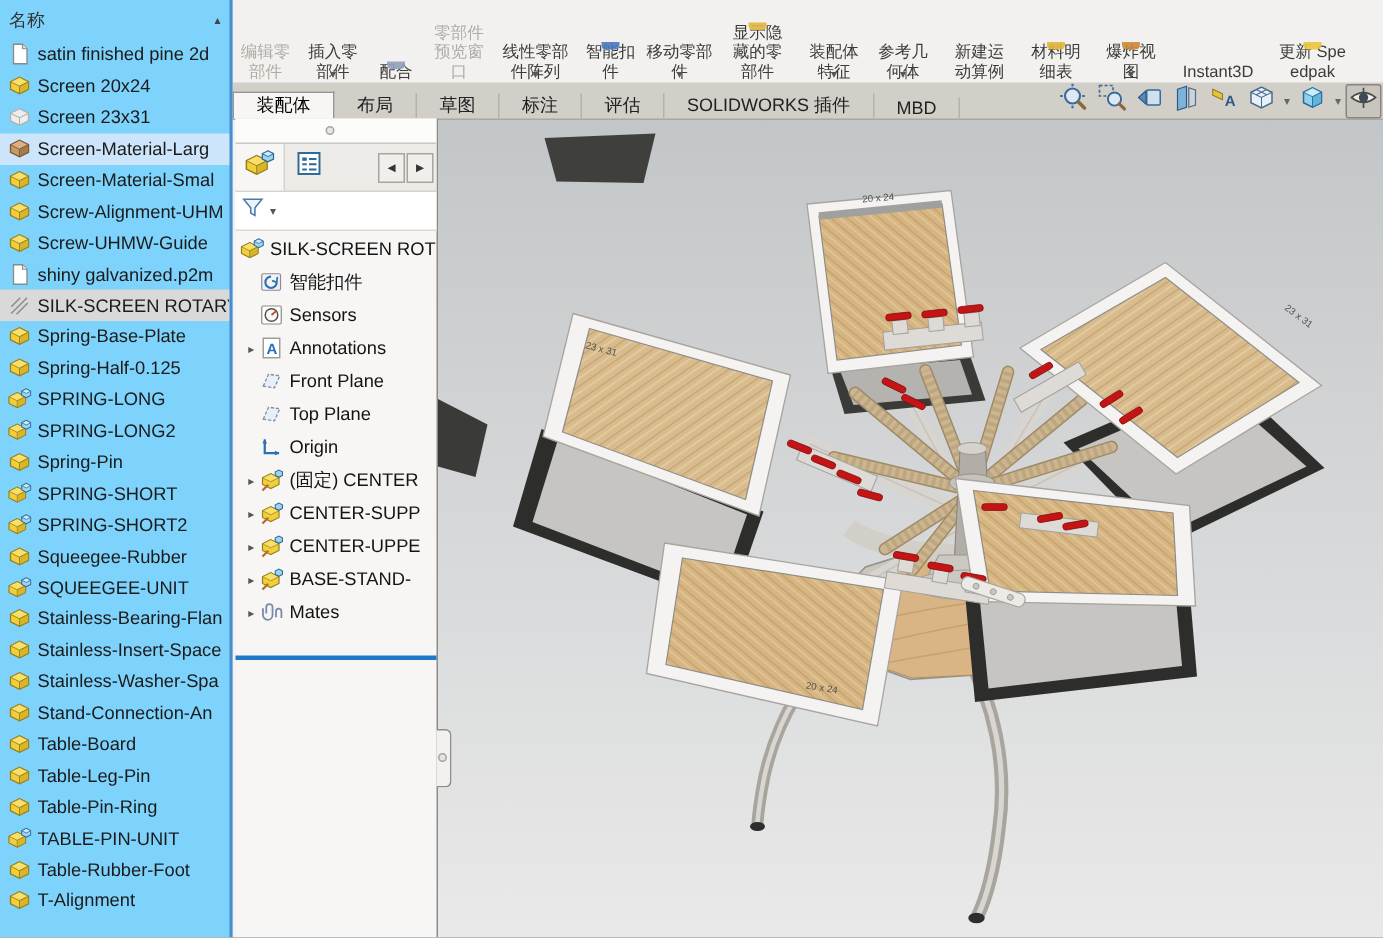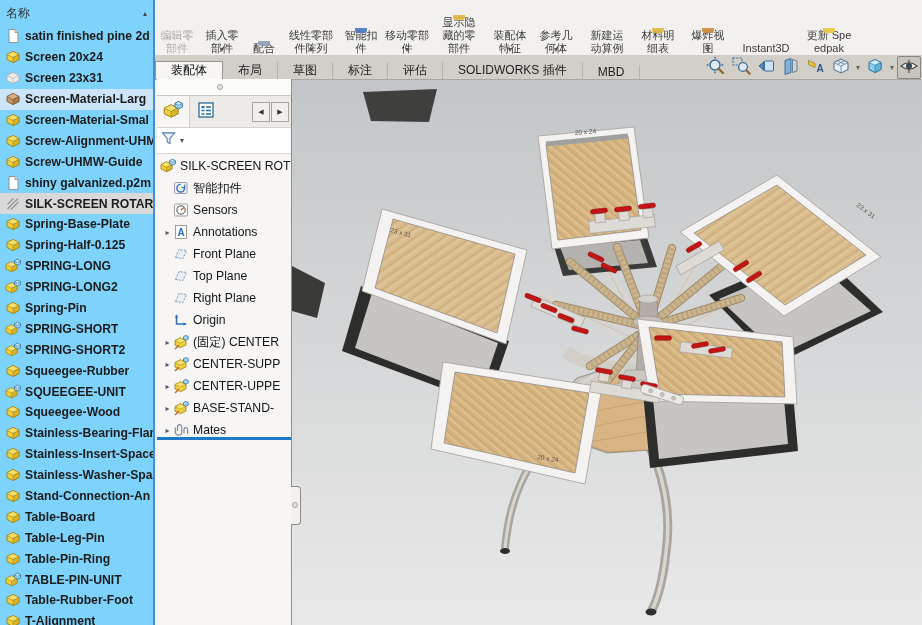--- a/index.html
+++ b/index.html
@@ -9,21 +9,21 @@
   .filepanel{position:absolute;left:0;top:0;width:155px;height:625px;background:#7dd3fc;
              border-right:2px solid #4a8cd0;box-sizing:border-box;overflow:hidden;z-index:30;}
   .fp-header{height:26px;display:flex;align-items:center;padding:0 6px;font-size:12px;color:#333;}
   .fp-sort{margin-left:auto;font-size:8px;color:#444;}
   .fp-row{height:20.9px;display:flex;align-items:center;padding-left:5px;font-size:12.2px;
           color:#1b1b1b;white-space:nowrap;overflow:hidden;cursor:default;}
   .fp-row.hover{background:#cce5fa;}
   .fp-row.selected{background:#d9d9d9;}
   .fp-ic{width:16px;height:16px;flex:0 0 16px;margin-right:4px;display:inline-block;}
   .fp-ic svg{width:16px;height:16px;display:block;}
-  .fp-lb{overflow:hidden;text-overflow:clip;font-weight:bold;}
+  .fp-lb{overflow:hidden;text-overflow:clip;}
   
   .ribbon{position:absolute;left:155px;top:0;width:767px;height:55px;background:#f2f1ef;
           display:flex;align-items:flex-end;overflow:hidden;}
   .rb-btn{position:relative;display:flex;flex-direction:column;align-items:center;
           padding:1px 2px 0 2px;box-sizing:border-box;cursor:default;}
   .rb-lb{font-size:11px;line-height:1.18;text-align:center;color:#3b3b39;word-break:break-all;}
   .rb-btn.disabled .rb-lb{color:#b0aca4;}
   .rb-caret{position:absolute;bottom:1px;left:50%;transform:translateX(-50%);
             font-size:8px;color:#555;line-height:1;}
   .rb-frag{position:absolute;top:0;left:50%;transform:translateX(-50%);width:12px;height:5px;
@@ -85,20 +85,23 @@
         <span class="rb-lb">编辑零部件</span>
       </div>
       <div class="rb-btn " style="width:46px">
         <span class="rb-lb">插入零部件</span>
         <span class="rb-caret">▾</span>
       </div>
       <div class="rb-btn " style="width:38px">
         <span class="rb-frag" style="background:#8fa0b8"></span>
         <span class="rb-lb">配合</span>
       </div>
+      <div class="rb-btn disabled" style="width:46px">
+        <span class="rb-lb">零部件预览窗口</span>
+      </div>
       <div class="rb-btn " style="width:56px">
         <span class="rb-lb">线性零部件阵列</span>
         <span class="rb-caret">▾</span>
       </div>
       <div class="rb-btn " style="width:44px">
         <span class="rb-frag" style="background:#4a78c2"></span>
         <span class="rb-lb">智能扣件</span>
       </div>
       <div class="rb-btn " style="width:48px">
         <span class="rb-lb">移动零部件</span>
@@ -501,29 +504,20 @@
             <svg viewBox="0 0 16 16">
               <polygon points="2.5,11.5 6,3.5 13.5,4.5 10,12.5" fill="#dfe9f2" fill-opacity=".55" stroke="#7a93ad" stroke-width=".9" stroke-dasharray="2.2 1.2"></polygon>
             </svg>
           </span>
           <span>Top Plane</span>
         </div>
         <div class="tr-row tr-child">
           <span class="tr-arrow"></span>
           <span class="tr-ic">
             <svg viewBox="0 0 16 16">
-              <polygon points="2.5,11.5 6,3.5 13.5,4.5 10,12.5" fill="#dfe9f2" fill-opacity=".55" stroke="#7a93ad" stroke-width=".9" stroke-dasharray="2.2 1.2"></polygon>
-            </svg>
-          </span>
-          <span>Right Plane</span>
-        </div>
-        <div class="tr-row tr-child">
-          <span class="tr-arrow"></span>
-          <span class="tr-ic">
-            <svg viewBox="0 0 16 16">
               <path d="M3.5 3 L3.5 12 L13 12" fill="none" stroke="#2a6fb8" stroke-width="1.5"></path>
               <path d="M13.5 12 l-3.2 -1.5 v3 Z" fill="#2a6fb8"></path>
               <path d="M3.5 2.5 l-1.5 3.2 h3 Z" fill="#2a6fb8"></path>
             </svg>
           </span>
           <span>Origin</span>
         </div>
         <div class="tr-row tr-child">
           <span class="tr-arrow">▸</span>
           <span class="tr-ic">
@@ -783,30 +777,20 @@
           <span class="fp-lb">SQUEEGEE-UNIT</span>
         </div>
         <div class="fp-row ">
           <span class="fp-ic">
             <svg viewBox="0 0 16 16">
               <polygon points="2,5.5 8,2.5 14,5.5 14,10.5 8,13.5 2,10.5" fill="#f2cf3a" stroke="#96801c" stroke-width=".9"></polygon>
               <polygon points="2,5.5 8,2.5 14,5.5 8,8.5" fill="#f8e06a" stroke="#96801c" stroke-width=".6"></polygon>
               <polygon points="8,8.5 14,5.5 14,10.5 8,13.5" fill="#d9b52a" stroke="#96801c" stroke-width=".6"></polygon>
             </svg>
           </span>
-          <span class="fp-lb">Squeegee-Wood</span>
-        </div>
-        <div class="fp-row ">
-          <span class="fp-ic">
-            <svg viewBox="0 0 16 16">
-              <polygon points="2,5.5 8,2.5 14,5.5 14,10.5 8,13.5 2,10.5" fill="#f2cf3a" stroke="#96801c" stroke-width=".9"></polygon>
-              <polygon points="2,5.5 8,2.5 14,5.5 8,8.5" fill="#f8e06a" stroke="#96801c" stroke-width=".6"></polygon>
-              <polygon points="8,8.5 14,5.5 14,10.5 8,13.5" fill="#d9b52a" stroke="#96801c" stroke-width=".6"></polygon>
-            </svg>
-          </span>
           <span class="fp-lb">Stainless-Bearing-Flan</span>
         </div>
         <div class="fp-row ">
           <span class="fp-ic">
             <svg viewBox="0 0 16 16">
               <polygon points="2,5.5 8,2.5 14,5.5 14,10.5 8,13.5 2,10.5" fill="#f2cf3a" stroke="#96801c" stroke-width=".9"></polygon>
               <polygon points="2,5.5 8,2.5 14,5.5 8,8.5" fill="#f8e06a" stroke="#96801c" stroke-width=".6"></polygon>
               <polygon points="8,8.5 14,5.5 14,10.5 8,13.5" fill="#d9b52a" stroke="#96801c" stroke-width=".6"></polygon>
             </svg>
           </span>

